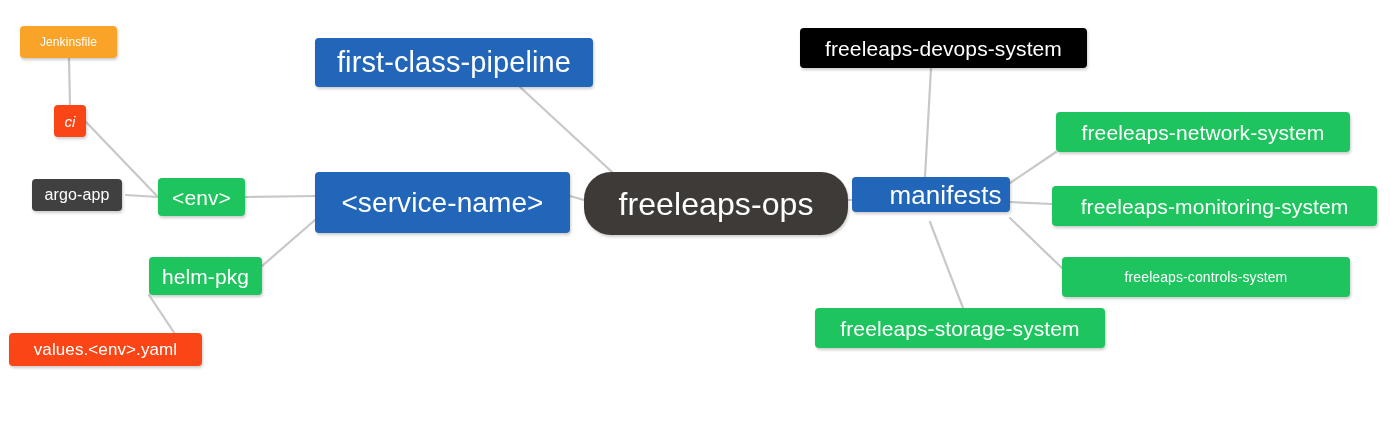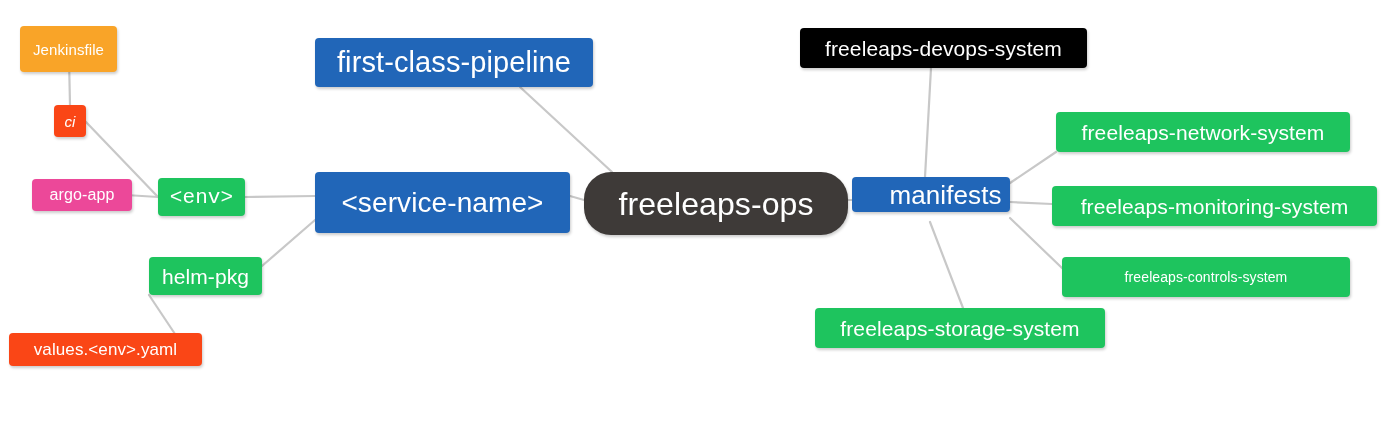--- a/index.html
+++ b/index.html
@@ -56,30 +56,30 @@
       <path d="M 520,87 L 612,172" stroke="#c8c8c8" stroke-width="2.2" fill="none" stroke-linecap="round"></path>
       <path d="M 570,196 L 584,200" stroke="#c8c8c8" stroke-width="2.2" fill="none" stroke-linecap="round"></path>
       <path d="M 848,200 L 852,200" stroke="#c8c8c8" stroke-width="2.2" fill="none" stroke-linecap="round"></path>
       <path d="M 925,177 L 931,68" stroke="#c8c8c8" stroke-width="2.2" fill="none" stroke-linecap="round"></path>
       <path d="M 1010,183 L 1056,152" stroke="#c8c8c8" stroke-width="2.2" fill="none" stroke-linecap="round"></path>
       <path d="M 1010,202 L 1052,204" stroke="#c8c8c8" stroke-width="2.2" fill="none" stroke-linecap="round"></path>
       <path d="M 1010,218 L 1062,268" stroke="#c8c8c8" stroke-width="2.2" fill="none" stroke-linecap="round"></path>
       <path d="M 930,222 L 963,308" stroke="#c8c8c8" stroke-width="2.2" fill="none" stroke-linecap="round"></path>
     </svg>
   <div id="node-layer">
-      <div class="node" style="left: 20px; top: 26px; width: 97px; height: 46px; background: rgb(249, 164, 40); font-size: 15px;">
+      <div class="node" style="left: 20px; top: 26px; width: 97px; height: 32px; background: rgb(249, 164, 40); font-size: 12px;">
         <span>Jenkinsfile</span>
       </div>
       <div class="node" style="left: 54px; top: 105px; width: 32px; height: 32px; background: rgb(250, 70, 22); font-size: 15px; font-style: italic;">
         <span>ci</span>
       </div>
-      <div class="node" style="left: 32px; top: 179px; width: 100px; height: 32px; background: #ec4899; font-size: 16px;">
+      <div class="node" style="left: 32px; top: 179px; width: 90px; height: 32px; background: #404040; font-size: 16px;">
         <span>argo-app</span>
       </div>
-      <div class="node" style="left: 158px; top: 178px; width: 87px; height: 38px; background: rgb(30, 196, 94); font-size: 21px; font-family: Liberation Mono, monospace;">
+      <div class="node" style="left: 158px; top: 178px; width: 87px; height: 38px; background: rgb(30, 196, 94); font-size: 21px;">
         <span>&lt;env&gt;</span>
       </div>
       <div class="node" style="left: 149px; top: 257px; width: 113px; height: 38px; background: rgb(30, 196, 94); font-size: 21px;">
         <span>helm-pkg</span>
       </div>
       <div class="node" style="left: 9px; top: 333px; width: 193px; height: 33px; background: rgb(250, 70, 22); font-size: 17px;">
         <span>values.&lt;env&gt;.yaml</span>
       </div>
       <div class="node" style="left: 315px; top: 38px; width: 278px; height: 49px; background: rgb(33, 102, 184); font-size: 29px;">
         <span>first-class-pipeline</span>

